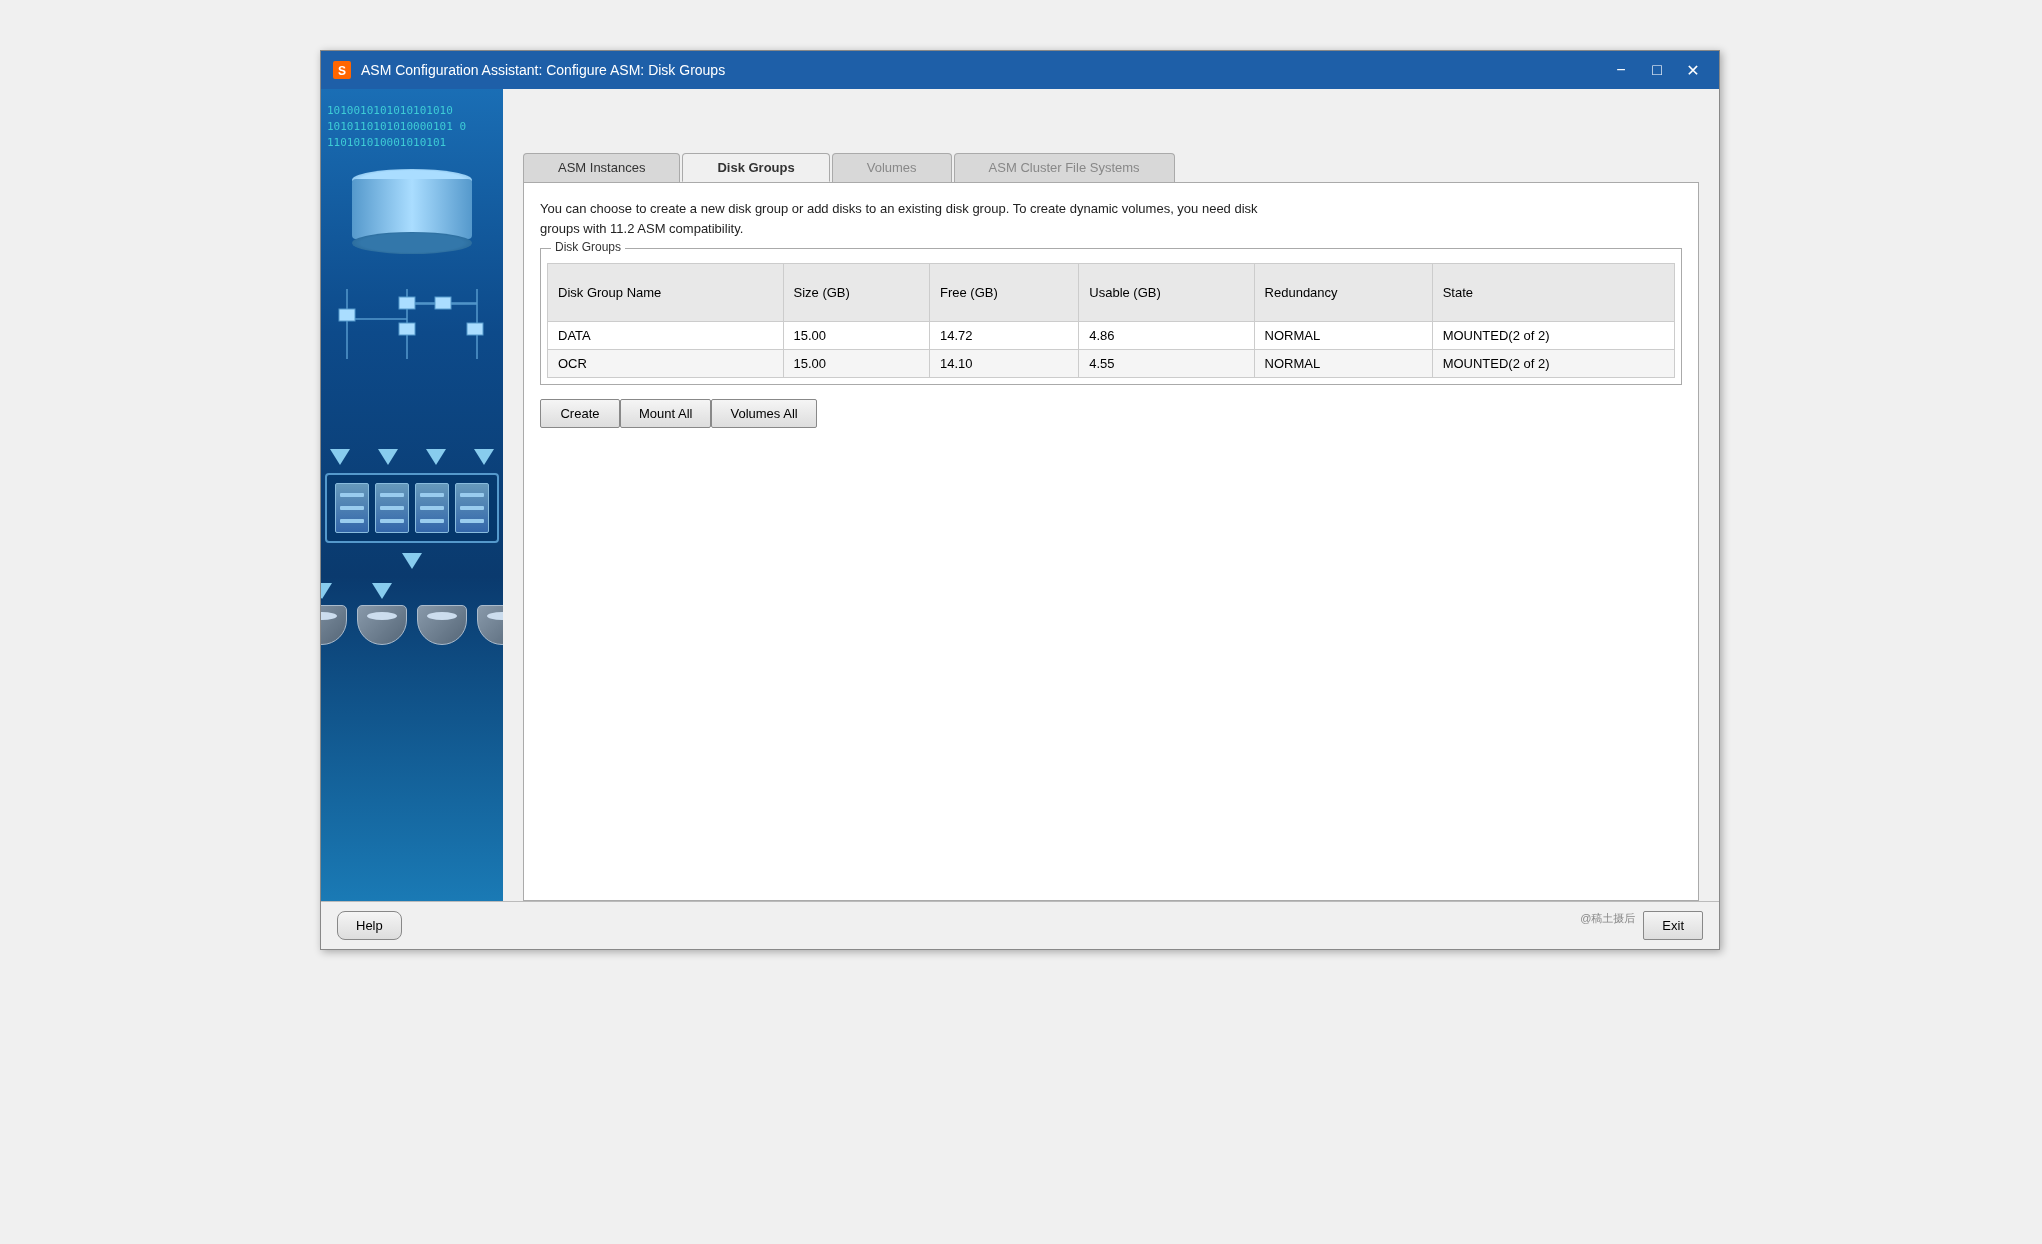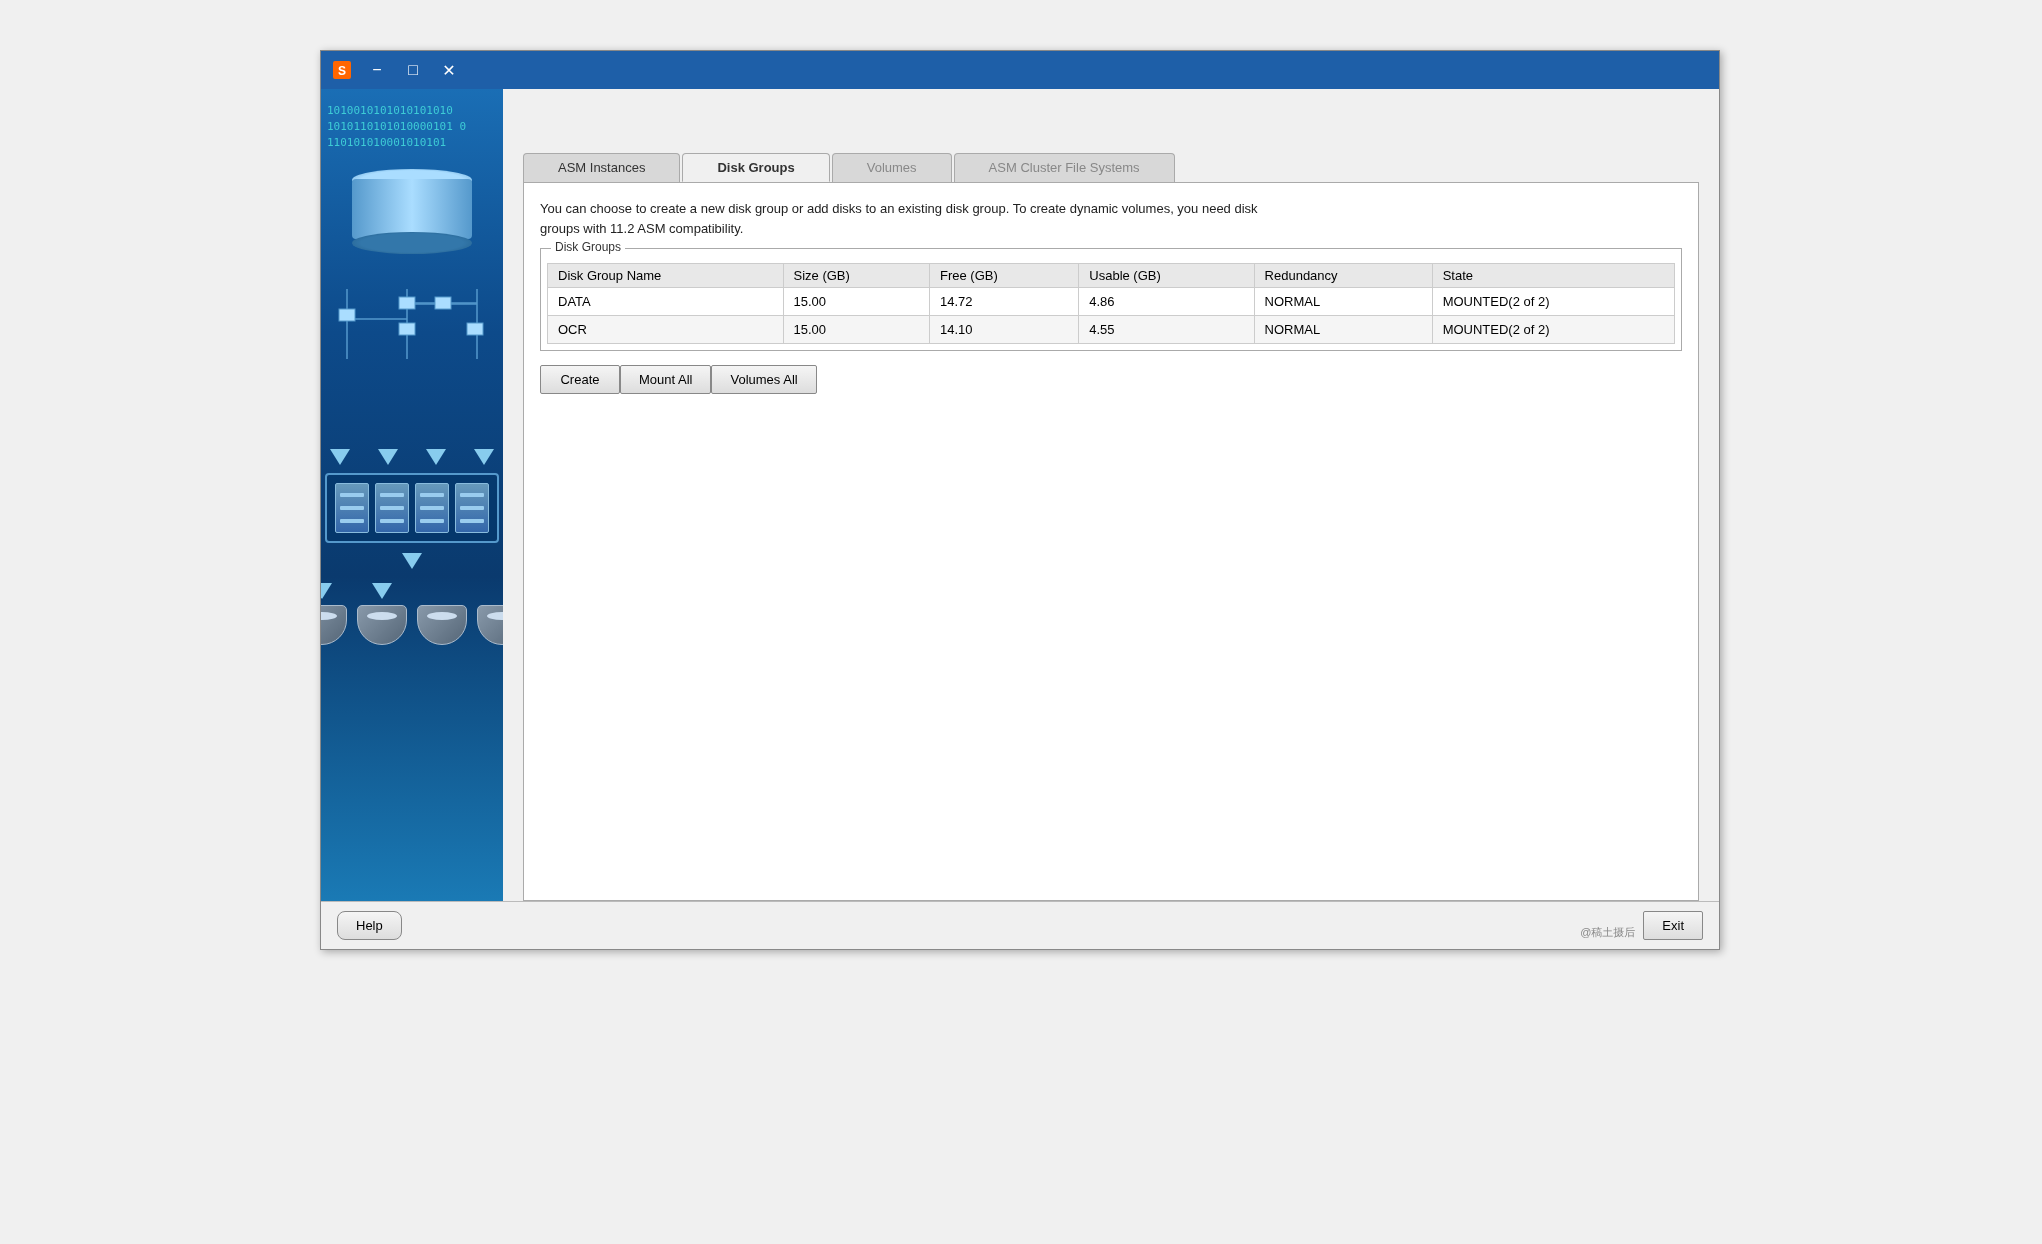--- a/index.html
+++ b/index.html
@@ -256,21 +256,21 @@
       color: #222;
       margin-bottom: 14px;
     }
     .disk-table {
       width: 100%;
       border-collapse: collapse;
     }
     .disk-table th {
       background: #e8e8e8;
       border: 1px solid #ccc;
-      padding: 4px 10px;
+      padding: 21px 10px;
       text-align: left;
       font-weight: normal;
       font-size: 13px;
     }
     .disk-table td {
       border: 1px solid #ccc;
       padding: 6px 10px;
       font-size: 13px;
     }
     .disk-table tr:nth-child(odd) td { background: white; }
@@ -303,21 +303,21 @@
     .bottom-bar .btn-help {
       padding: 6px 18px;
       border: 1px solid #888;
       background: linear-gradient(180deg, #f5f5f5, #ddd);
       cursor: pointer;
       font-size: 13px;
       border-radius: 8px;
     }
     .bottom-bar-right {
       display: flex;
-      align-items: flex-end;
+      align-items: flex-start;
       gap: 8px;
       font-size: 11px;
       color: #888;
     }
     .btn-exit {
       padding: 6px 18px;
       border: 1px solid #888;
       background: linear-gradient(180deg, #f5f5f5, #ddd);
       cursor: pointer;
       font-size: 13px;
@@ -346,20 +346,21 @@
 
 <div class="window">
 
   <div class="title-bar">
     <div class="title-bar-icon">
       <svg width="22" height="22" viewBox="0 0 22 22">
         <rect x="2" y="2" width="18" height="18" rx="2" fill="#ff6600"></rect>
         <text x="11" y="16" text-anchor="middle" fill="white" font-size="12" font-weight="bold">S</text>
       </svg>
     </div>
+    <span class="title-bar-text">ASM Configuration Assistant: Configure ASM: Disk Groups</span>
     <div class="title-bar-controls">
       <button class="title-btn">−</button>
       <button class="title-btn">□</button>
       <button class="title-btn close">✕</button>
     </div>
   </div>
 
   <div class="window-body">
 
     <div class="sidebar">

